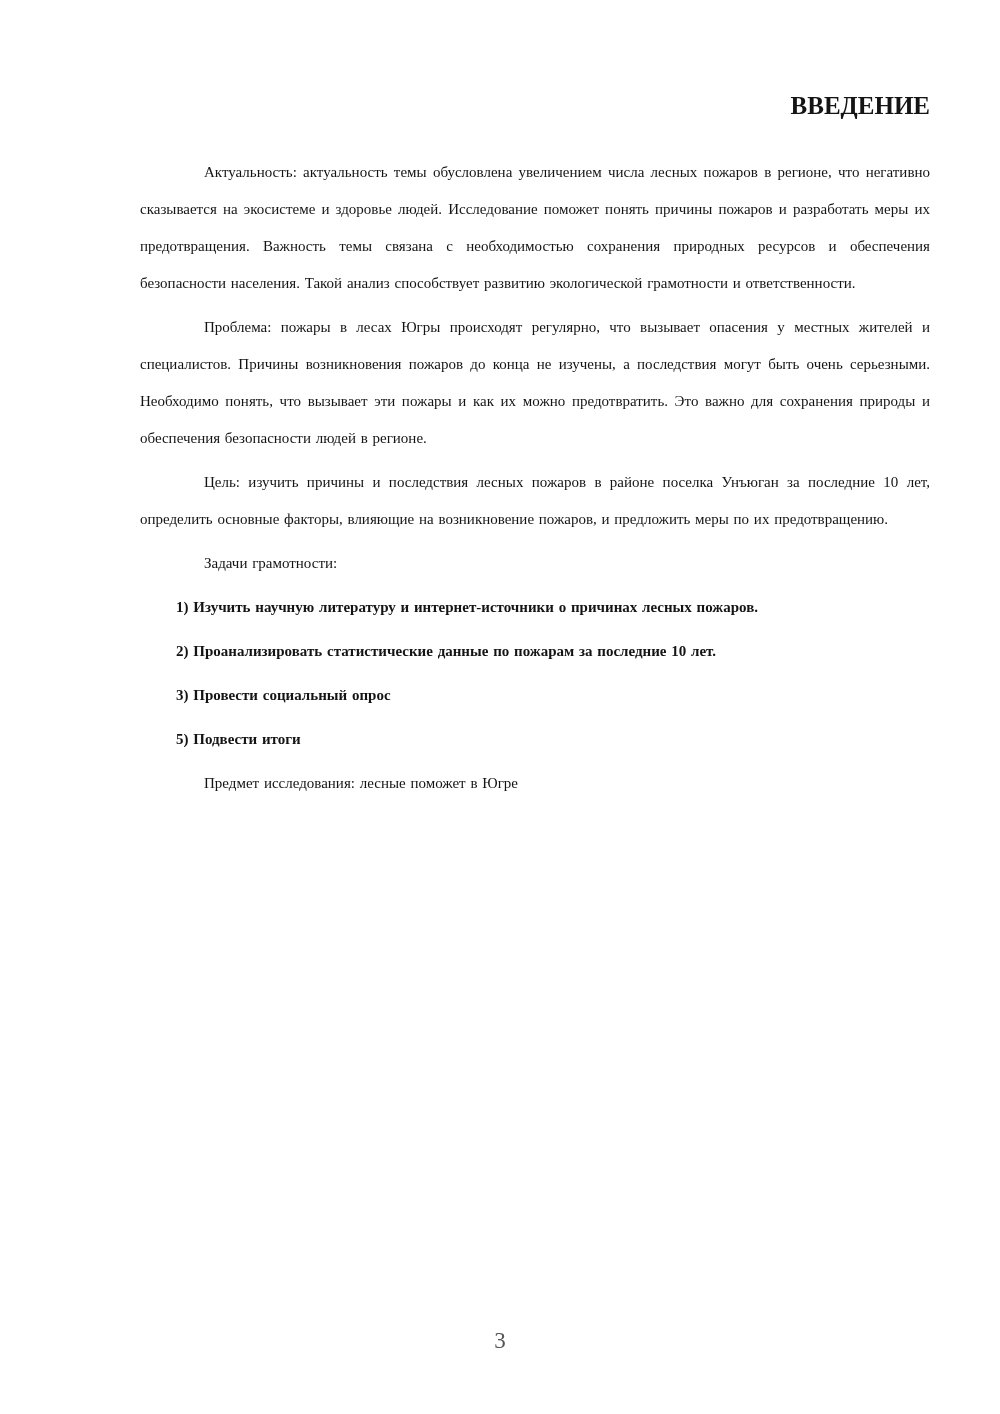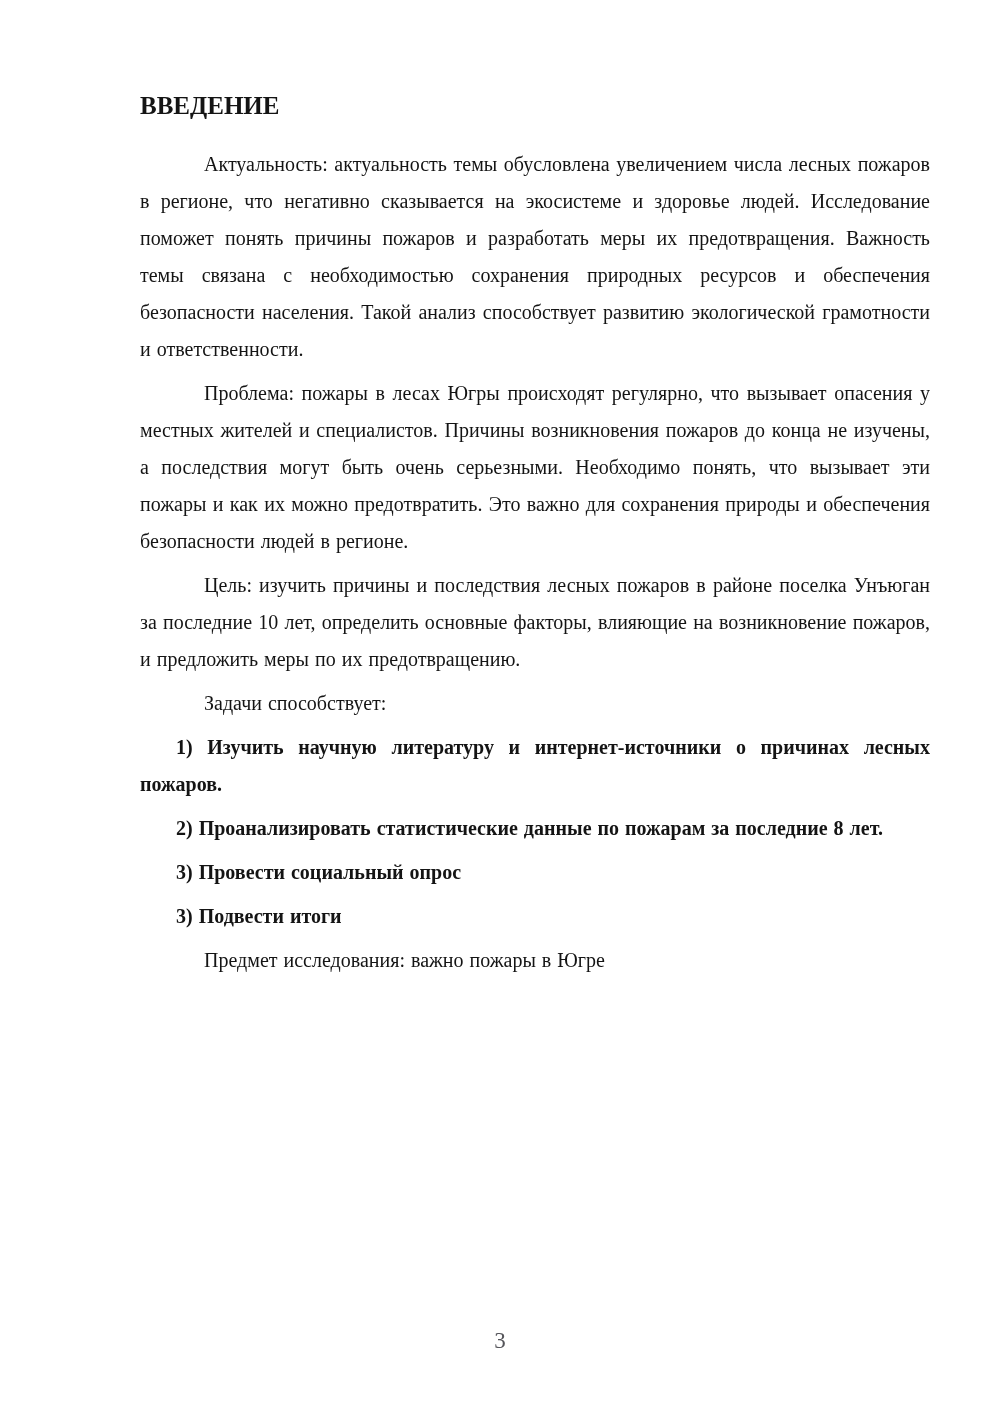--- a/index.html
+++ b/index.html
@@ -24,25 +24,25 @@
     .content {
       position: absolute;
       left: 140px;
       top: 90px;
       width: 790px;
     }
     .doc-title {
       font-size: 25px;
       line-height: 32px;
       font-weight: bold;
-      text-align: left;
-      margin: 0 0 24px 0;
+      text-align: right;
+      margin: 0 0 32px 0;
     }
     .para {
-      font-size: 20px;
+      font-size: 15px;
       line-height: 37px;
       text-align: justify;
       text-align-last: left;
       margin: 0 0 7px 0;
       word-spacing: 1px;
     }
     .para.indent {
       text-indent: 64px;
     }
     .para.list-indent {
@@ -67,30 +67,30 @@
   <div class="content">
 
     <h1 class="doc-title">ВВЕДЕНИЕ</h1>
 
     <p class="para indent">Актуальность: актуальность темы обусловлена увеличением числа лесных пожаров в регионе, что негативно сказывается на экосистеме и здоровье людей. Исследование поможет понять причины пожаров и разработать меры их предотвращения. Важность темы связана с необходимостью сохранения природных ресурсов и обеспечения безопасности населения. Такой анализ способствует развитию экологической грамотности и ответственности.</p>
 
     <p class="para indent">Проблема: пожары в лесах Югры происходят регулярно, что вызывает опасения у местных жителей и специалистов. Причины возникновения пожаров до конца не изучены, а последствия могут быть очень серьезными. Необходимо понять, что вызывает эти пожары и как их можно предотвратить. Это важно для сохранения природы и обеспечения безопасности людей в регионе.</p>
 
     <p class="para indent">Цель: изучить причины и последствия лесных пожаров в районе поселка Унъюган за последние 10 лет, определить основные факторы, влияющие на возникновение пожаров, и предложить меры по их предотвращению.</p>
 
-    <p class="para indent">Задачи способствует:</p>
+    <p class="para indent">Задачи грамотности:</p>
 
     <p class="para list-indent">1) Изучить научную литературу и интернет-источники о причинах лесных пожаров.</p>
 
-    <p class="para list-indent">2) Проанализировать статистические данные по пожарам за последние 8 лет.</p>
+    <p class="para list-indent">2) Проанализировать статистические данные по пожарам за последние 10 лет.</p>
 
 
     <p class="para list-indent">3) Провести социальный опрос</p>
 
-    <p class="para list-indent">3) Подвести итоги</p>
+    <p class="para list-indent">5) Подвести итоги</p>
 
 
-    <p class="para indent">Предмет исследования: важно пожары в Югре</p>
+    <p class="para indent">Предмет исследования: лесные поможет в Югре</p>
 
   </div>
 
   <div class="page-number">3</div>
 </div>
 
 </body></html>

